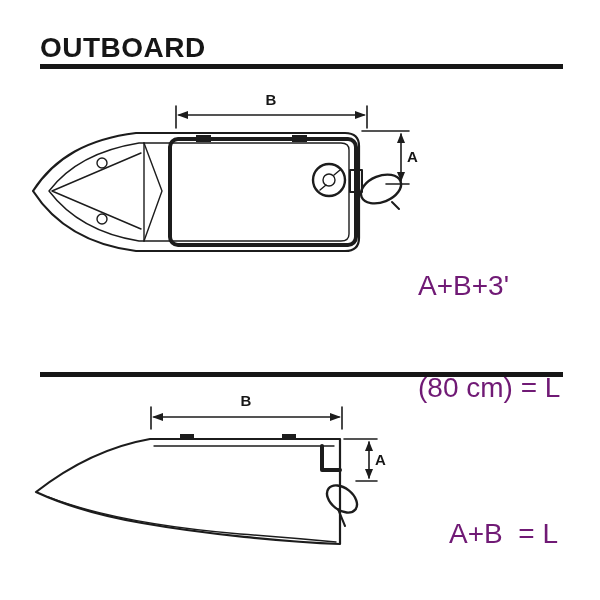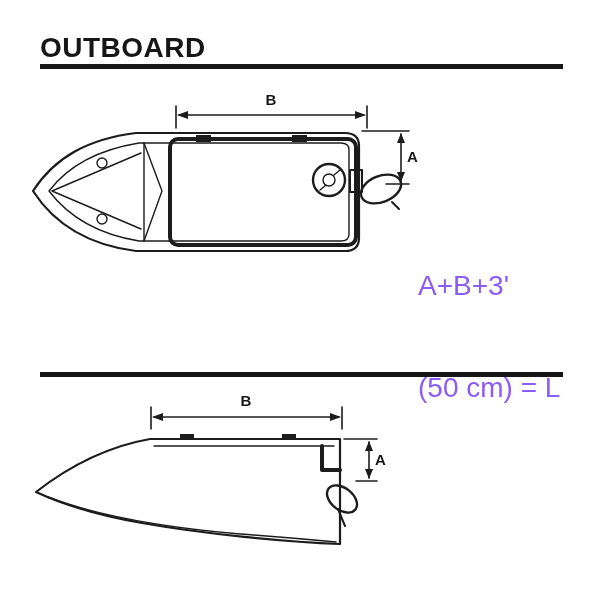--- a/index.html
+++ b/index.html
@@ -8,21 +8,21 @@
     font-family:"Liberation Sans", sans-serif; color:#161616; overflow:hidden;
   }
   .heading {
     position:absolute; left:40px; font-size:28px; font-weight:bold;
     letter-spacing:0.5px; color:#161616; white-space:pre;
   }
   .rule {
     position:absolute; left:40px; width:523px; height:5px; background:#161616;
   }
   .formula {
-    position:absolute; font-size:28px; font-weight:500; color:#8b5cf6;
+    position:absolute; font-size:28px; font-weight:500; color:#701a75;
     white-space:pre; line-height:34px;
   }
   svg.diagram { position:absolute; left:0; top:0; }
   .ln   { fill:none; stroke:#1c1c1c; stroke-width:2.2; stroke-linecap:round; stroke-linejoin:round; }
   .thin { fill:none; stroke:#1c1c1c; stroke-width:1.4; stroke-linecap:round; stroke-linejoin:round; }
   .thick{ fill:none; stroke:#1c1c1c; stroke-width:4;   stroke-linecap:round; stroke-linejoin:round; }
   .dim  { fill:none; stroke:#1c1c1c; stroke-width:1.6; stroke-linecap:round; }
   .fillink { fill:#1c1c1c; stroke:none; }
   .dimlabel { font-family:"Liberation Sans", sans-serif; font-weight:bold; font-size:15px; fill:#161616; }
 </style>
@@ -31,23 +31,24 @@
 
 <div class="page">
 
   <div class="heading" style="top:32px;">OUTBOARD</div>
   <div class="rule" style="top:64px;"></div>
 
   <div class="rule" style="top:372px;"></div>
 
   <div class="formula" style="left:418px; top:201px;">
     <div>A+B+3'</div>
-    <div>(50 cm) = L</div>
+    <div>(80 cm) = L</div>
   </div>
 
+  <div class="formula" style="left:449px; top:517px;">A+B  = L</div>
 
   <svg class="diagram" width="600" height="600" viewBox="0 0 600 600">
 
     <g>
       <path class="ln" d="M 33,191 C 55,157 88,139 136,133 L 345,133 Q 359,133 359,146 L 359,238 Q 359,251 345,251 L 136,251 C 88,245 55,225 33,191 Z"></path>
       <path class="thin" d="M 49,191 C 68,166 96,150 139,143 L 341,143 Q 349,143 349,150 L 349,234 Q 349,241 341,241 L 139,241 C 96,234 68,216 49,191 Z"></path>
       <path class="thin" d="M 52,191 L 141,153 M 52,191 L 141,229"></path>
       <circle class="thin" cx="102" cy="163" r="5"></circle>
       <circle class="thin" cx="102" cy="219" r="5"></circle>
       <path class="thin" d="M 144,143 L 144,241"></path>

